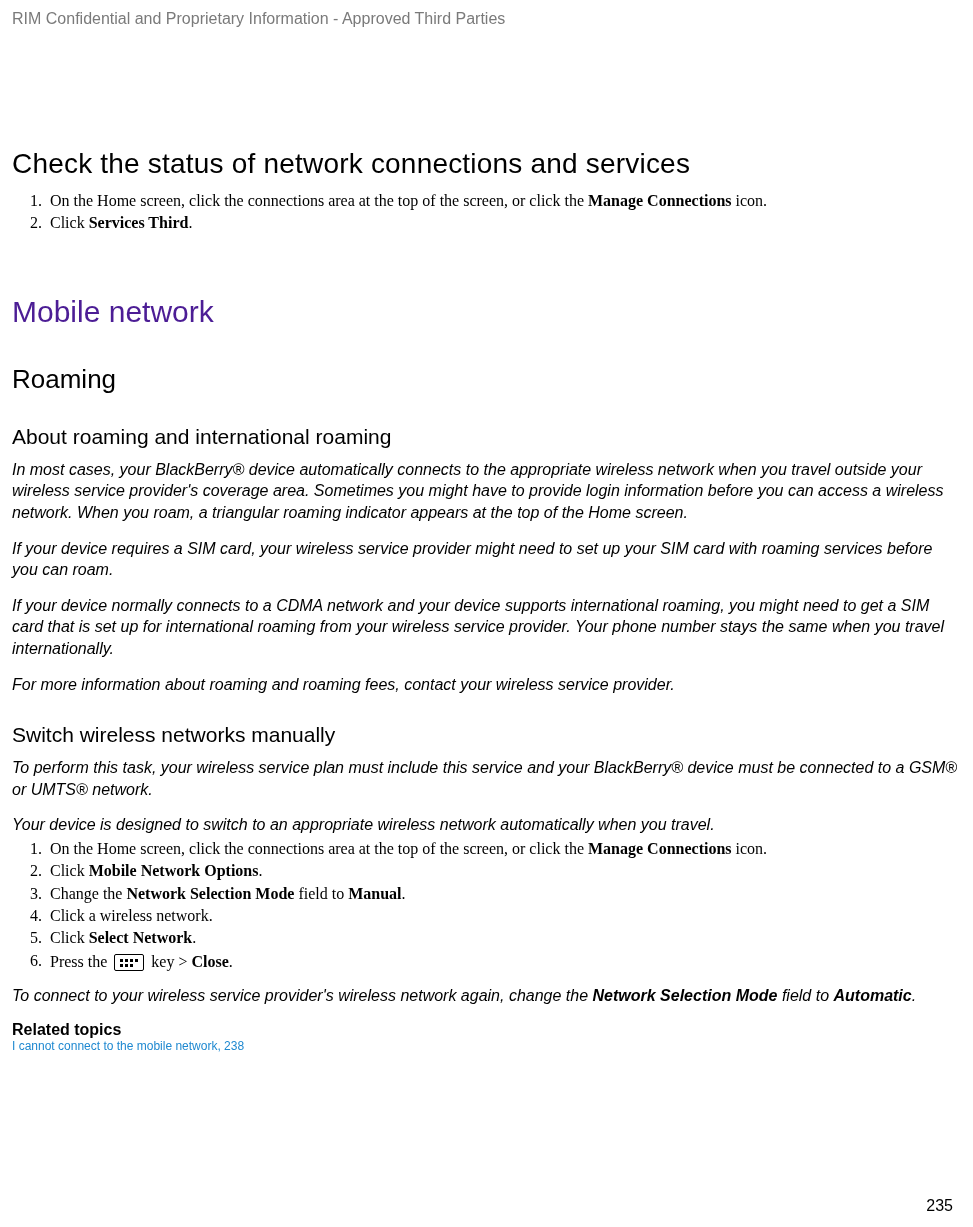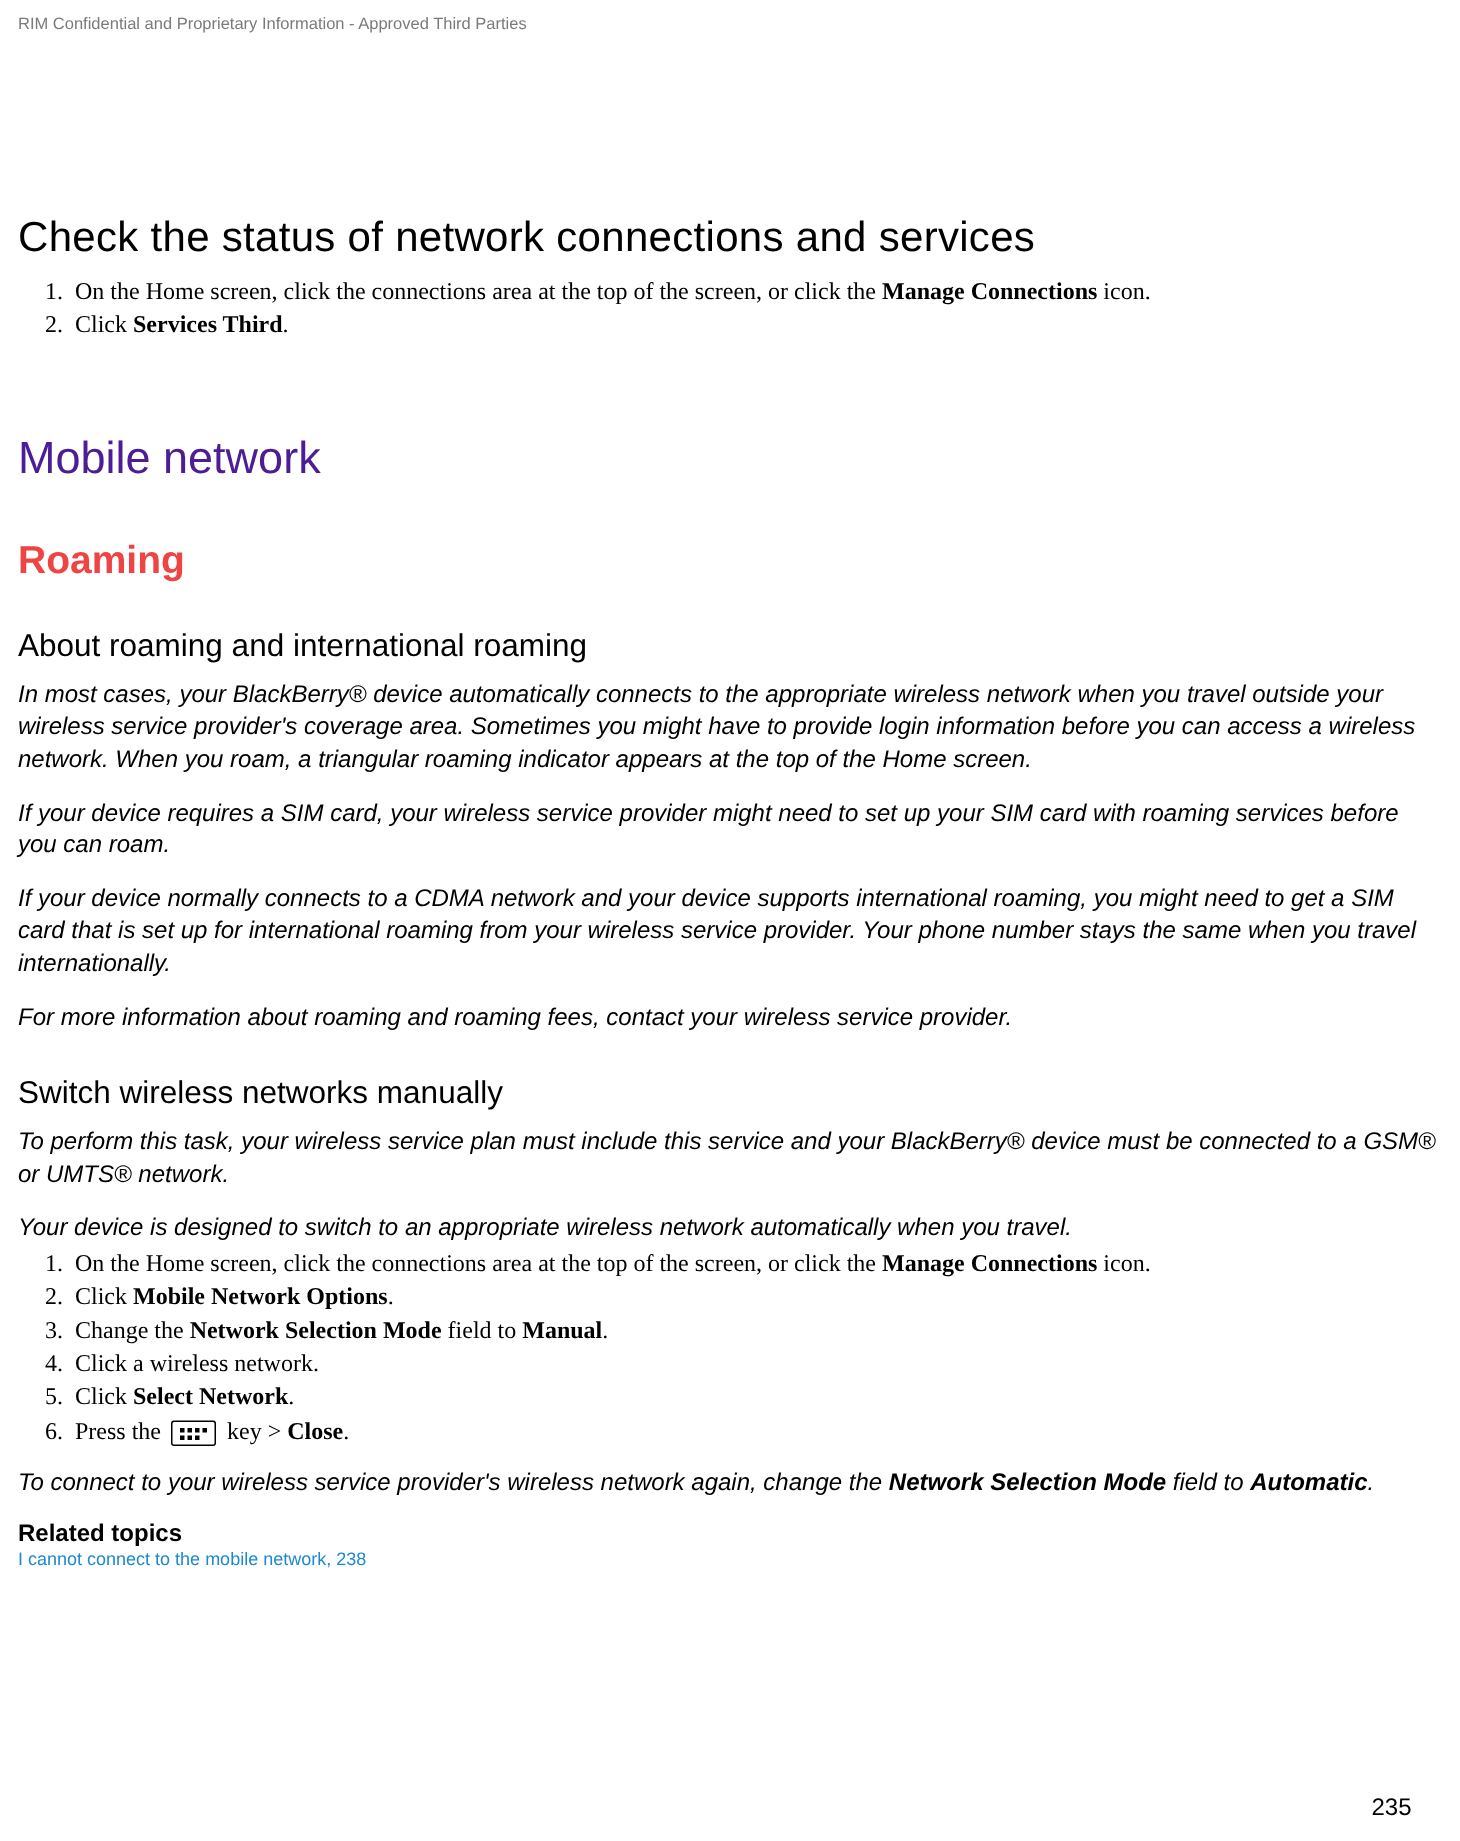--- a/index.html
+++ b/index.html
@@ -6,42 +6,42 @@
   body {
     width: 973px;
     height: 1227px;
     background: #fff;
     font-family: "Segoe UI", Arial, sans-serif;
     color: #000;
     position: relative;
     padding: 10px 12px 0 12px;
   }
   .confidential {
-    font-size: 11px;
+    font-size: 16px;
     color: #7a7a7a;
     margin-bottom: 120px;
   }
   .h-title {
     font-size: 28px;
     font-weight: 400;
     color: #000;
     margin-bottom: 10px;
     letter-spacing: 0.2px;
   }
   .h-section-blue {
     font-size: 30px;
     font-weight: 400;
     color: #4c1d95;
     margin-top: 60px;
     margin-bottom: 35px;
   }
   .h-subsection {
     font-size: 26px;
-    font-weight: 700;
-    color: #ef4444;
+    font-weight: 400;
+    color: #000000;
     margin-bottom: 30px;
   }
   .h-sub3 {
     font-size: 21px;
     font-weight: 400;
     color: #000;
     margin-bottom: 10px;
   }
   .body-p {
     font-size: 16px;
@@ -82,21 +82,21 @@
     position: absolute;
     left: 5px; top: 4px;
     width: 3px; height: 3px;
     background: #000;
     box-shadow: 5px 0 0 #000, 10px 0 0 #000, 15px 0 0 #000,
                 0 5px 0 #000, 5px 5px 0 #000, 10px 5px 0 #000;
   }
   .page-number {
     position: absolute;
     bottom: 12px;
-    right: 32px;
+    right: 20px;
     font-size: 16px;
   }
   .step-inline > span { vertical-align: middle; }
   .spacer-top { margin-top: 28px; }
 </style>
 </head>
 <body>
 
 <div class="confidential">RIM Confidential and Proprietary Information - Approved Third Parties</div>
 

